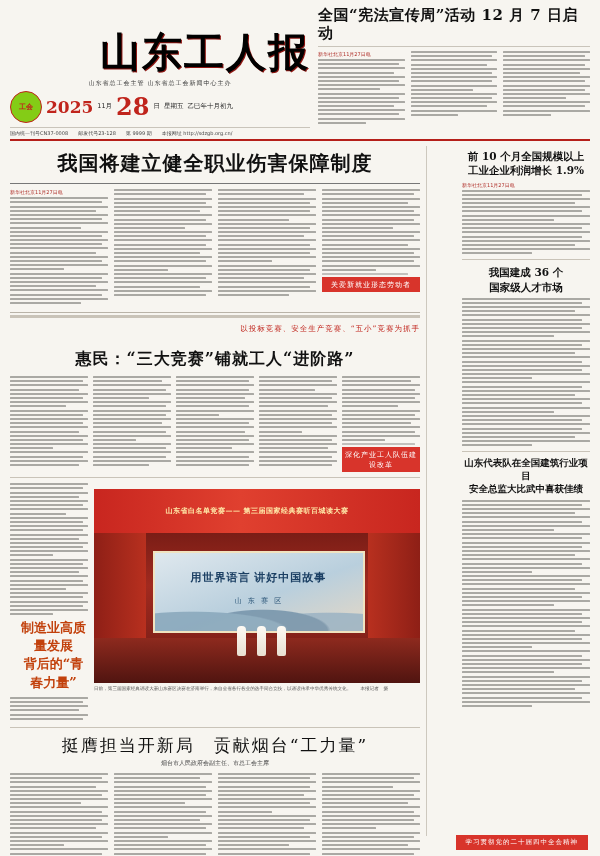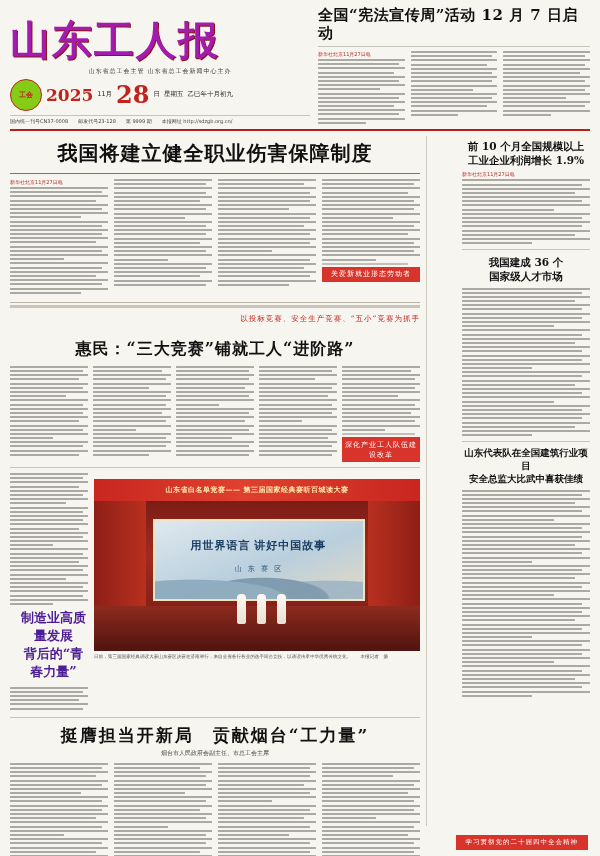--- a/index.html
+++ b/index.html
@@ -21,27 +21,28 @@
   .masthead{
     display:flex;
     align-items:flex-start;
     border-bottom:2px solid #b51f1a;
     padding-bottom:3px;
   }
   .mast-left{width:300px;flex:0 0 300px;}
   .mast-title{
     font-family:"DejaVu Serif", serif;
     font-weight:bold;
-    color:#a21caf;
+    color:#000000;
     font-size:40px;
     letter-spacing:2px;
     line-height:1.08;
-    margin-top:12px;
+    margin-top:24px;
     text-shadow:1px 1px 0 #8d1511;
     white-space:nowrap;
+    text-align:right;
   }
   .mast-sub{
     text-align:center;
     font-size:6px;
     color:#333;
     margin-top:6px;
     letter-spacing:1px;
   }
   .mast-dateline{
     display:flex;
@@ -146,21 +147,21 @@
     text-align:center;line-height:1.35;margin:3px 0 4px 0;
   }
   .r-head.sm{font-size:9.5px;}
   .r-rule{border-top:1px solid #c9c3b8;margin:5px 0;}
 
   
   .photo-wrap{margin:6px 0 4px 0;}
   .photo-banner{
     background:linear-gradient(90deg,#c8261f,#e0402f 45%,#c8261f);
     color:#ffe9a8;font-size:7px;text-align:center;
-    padding:6px 0;letter-spacing:.5px;
+    padding:17px 0;letter-spacing:.5px;
     font-family:"DejaVu Serif", serif;font-weight:bold;
   }
   .photo{
     position:relative;
     height:150px;
     background:linear-gradient(180deg,#7a1d16 0%,#a12a1f 35%,#6d1a14 100%);
     overflow:hidden;
   }
   .stage-screen{
     position:absolute;left:18%;top:12%;width:64%;height:52%;
@@ -201,27 +202,27 @@
     position:absolute;top:0;bottom:0;width:16%;
     background:linear-gradient(90deg,#8e1f16,#b8301f);
   }
   .sd-l{left:0;}
   .sd-r{right:0;background:linear-gradient(270deg,#8e1f16,#b8301f);}
   .caption{font-size:4.6px;color:#555;line-height:1.5;margin-top:3px;}
 
   
   .headline3{
     font-family:"DejaVu Serif", serif;
-    font-weight:bold;font-size:17px;color:#111;
+    font-weight:normal;font-size:17px;color:#111;
     text-align:center;letter-spacing:2px;margin:6px 0 2px 0;
   }
   .center-sm{text-align:center;font-size:6px;color:#444;margin-bottom:5px;}
   .headline-left{
     font-family:"DejaVu Serif", serif;
-    font-weight:bold;font-size:13px;color:#4c1d95;
+    font-weight:bold;font-size:13px;color:#c2410c;
     text-align:center;line-height:1.4;margin:4px 0 5px 9px;
   }
   .footer-tag{
     position:absolute;right:12px;bottom:6px;
     background:#d8342b;color:#fff;font-size:6.5px;
     padding:3px 10px;letter-spacing:1px;
     font-family:"DejaVu Serif", serif;
   }
 </style>
 </head>

